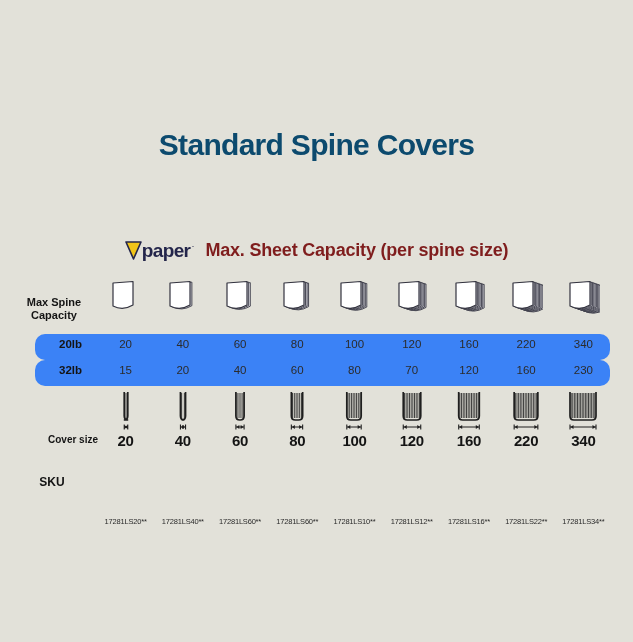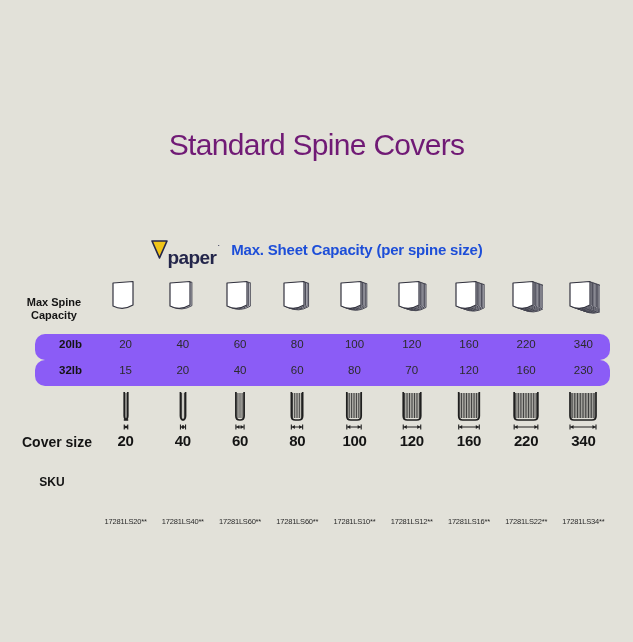--- a/index.html
+++ b/index.html
@@ -13,78 +13,78 @@
   }
   .page{position:relative;width:633px;height:642px;}
 
   
   .title-block{
     position:absolute;left:0;top:126px;width:633px;
     text-align:center;
   }
   .title-line{
     font-size:30px;
-    font-weight:normal;
+    font-weight:bold;
     letter-spacing:-0.7px;
     line-height:38px;
-    color:#701a75;
+    color:#0c4a6e;
   }
 
   
   .subhead{
     position:absolute;left:0;top:240px;width:633px;
     display:flex;justify-content:center;align-items:center;
     gap:12px;
   }
   .logo{display:flex;align-items:center;gap:0px;}
   .logo-v{
     width:17px;height:19px;display:block;
   }
   .logo-word{
     font-size:19px;font-weight:bold;color:#23254a;
     letter-spacing:-0.6px;line-height:19px;
-    position:relative;top:8px;
+    position:relative;top:0;
   }
   .logo-reg{
     font-size:9px;color:#23254a;position:relative;top:-5px;left:1px;
   }
   .subhead-text{
-    font-size:15px;font-weight:bold;color:#1d4ed8;letter-spacing:-0.2px;
+    font-size:18px;font-weight:bold;color:#7f1d1d;letter-spacing:-0.2px;
   }
 
   
   .cols{
     position:absolute;left:97px;width:515px;
     display:grid;grid-template-columns:repeat(9,1fr);
   }
   .cell{display:flex;align-items:center;justify-content:center;}
 
   
   .sheets-row{top:276px;height:50px;}
   .sheet-ico{display:block;}
 
   
   .lbl-maxsheet{
     position:absolute;left:14px;top:296px;width:80px;
     text-align:center;font-size:11px;font-weight:bold;line-height:13px;
     color:#141414;
   }
   .lbl-coversize{
-    position:absolute;left:14px;top:434px;width:86px;
-    text-align:center;font-size:14px;font-weight:bold;color:#141414;
+    position:absolute;left:30px;top:434px;width:86px;
+    text-align:center;font-size:10px;font-weight:bold;color:#141414;
   }
   .lbl-sku{
     position:absolute;left:14px;top:475px;width:76px;
     text-align:center;font-size:12px;font-weight:bold;color:#141414;
   }
 
   
   .pill{
     position:absolute;left:35px;width:575px;height:26px;
-    background:#8b5cf6;border-radius:10px;
+    background:#3b82f6;border-radius:10px;
   }
   .pill-20{top:334px;}
   .pill-32{top:360px;}
   .pill-label{
     position:absolute;left:24px;top:0;height:19px;
     display:flex;align-items:center;
     font-size:11.5px;font-weight:bold;color:#141414;
   }
   .pill-values{
     position:absolute;left:62px;top:0;width:515px;height:19px;

